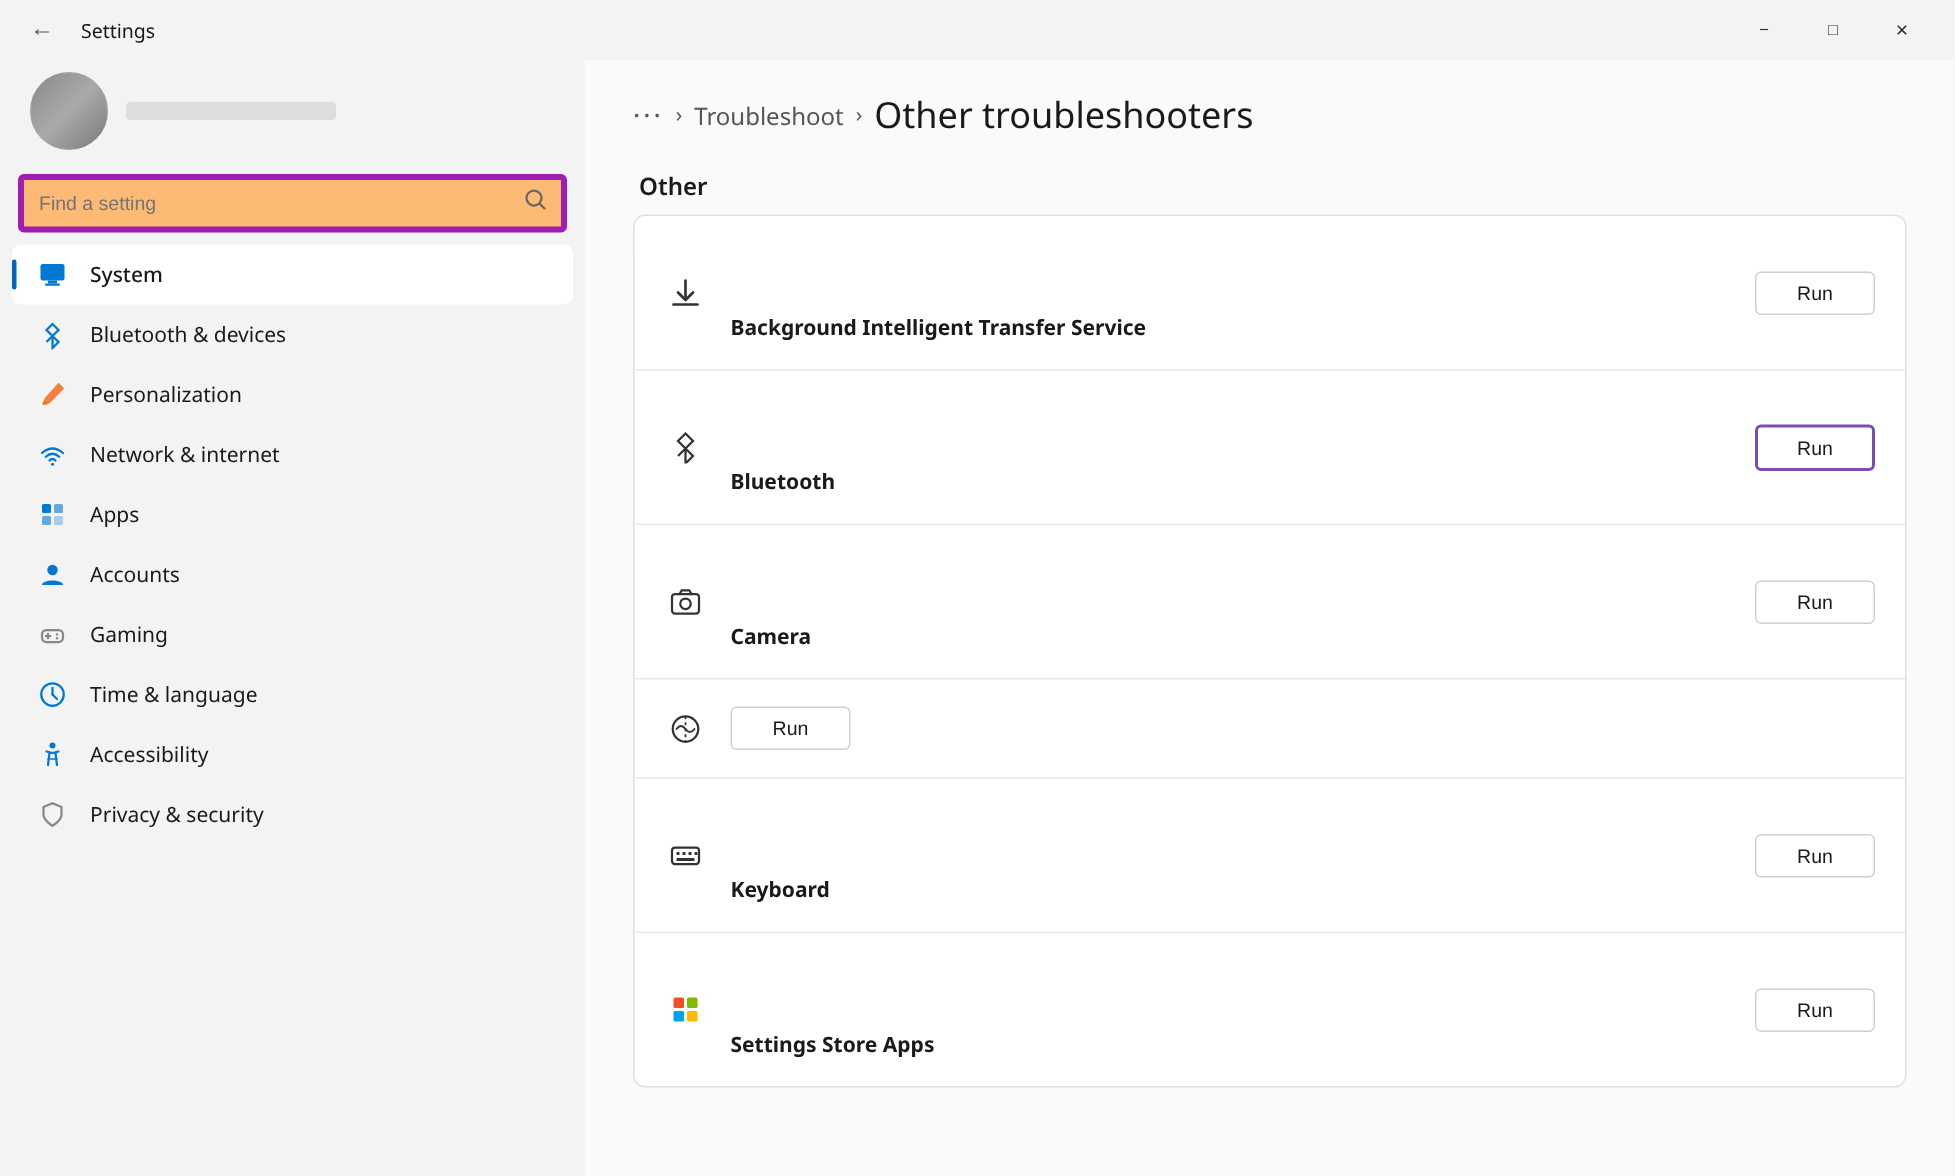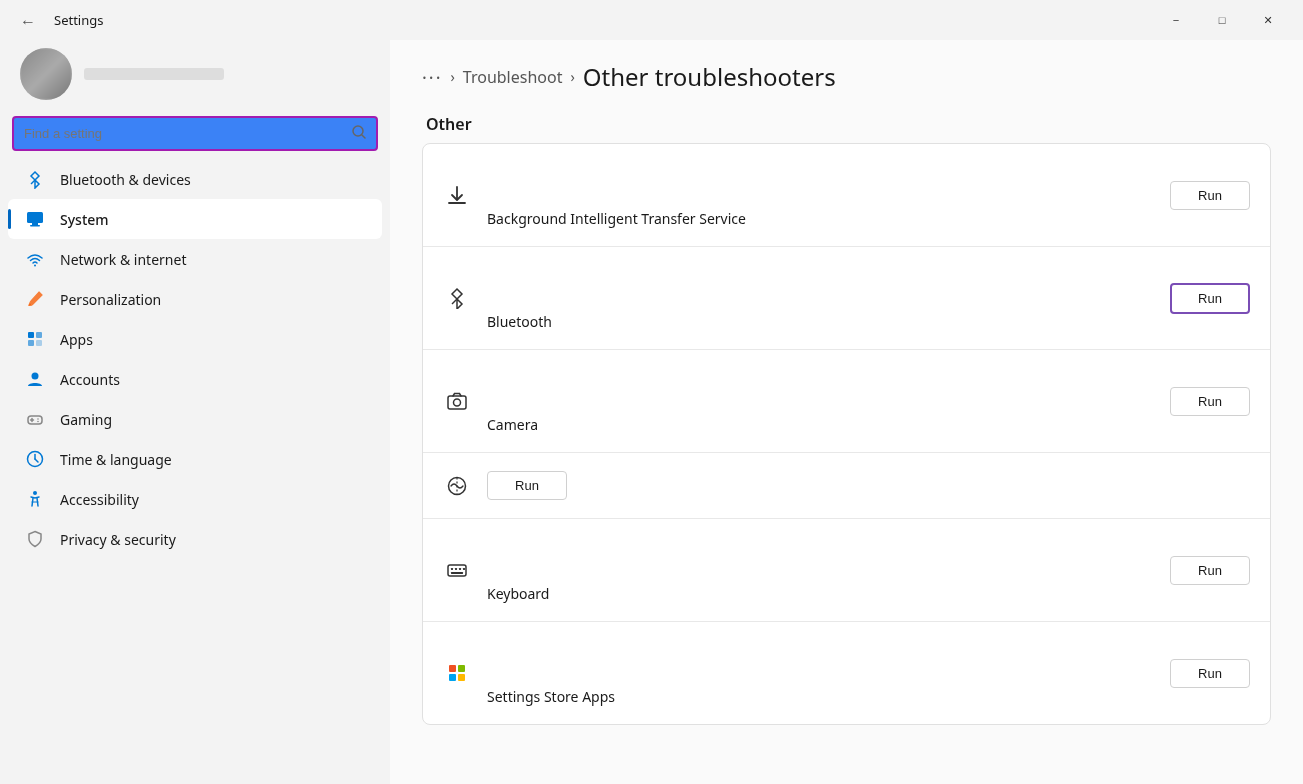--- a/index.html
+++ b/index.html
@@ -104,22 +104,22 @@
       background: #ddd;
       height: 12px;
       width: 140px;
       border-radius: 3px;
     }
 
     
     .search-box {
       display: flex;
       align-items: center;
-      background: #3b82f6;
-      border: 2px solid #a21caf;
+      background: #fdba74;
+      border: 4px solid #a21caf;
       border-radius: 4px;
       padding: 6px 10px;
       margin: 0 4px 8px 4px;
       gap: 8px;
       justify-content: space-between;
     }
     .search-input {
       border: none;
       outline: none;
       flex: 1;
@@ -245,21 +245,21 @@
       flex-shrink: 0;
       font-size: 18px;
       color: #333;
     }
     .troubleshooter-info {
       flex: 1;
     }
     .troubleshooter-name {
       font-size: 14px;
       color: #1a1a1a;
-      font-weight: 400;
+      font-weight: 700;
       margin-top: 47px;
     }
     .troubleshooter-desc {
       font-size: 12px;
       color: #666;
       margin-top: 3px;
       line-height: 1.4;
     }
     .run-btn {
       padding: 6px 24px;
@@ -314,61 +314,61 @@
       <span class="search-icon-svg">
         <svg width="14" height="14" viewBox="0 0 14 14" fill="none" xmlns="http://www.w3.org/2000/svg">
           <circle cx="6" cy="6" r="5" stroke="#666" stroke-width="1.5"></circle>
           <line x1="10" y1="10" x2="13" y2="13" stroke="#666" stroke-width="1.5" stroke-linecap="round"></line>
         </svg>
       </span>
     </div>
 
     <nav>
 
-      <div class="nav-item">
-        <span class="nav-icon">
-          <svg viewBox="0 0 20 20" fill="none" xmlns="http://www.w3.org/2000/svg">
-            <path d="M10 3 L14 7 L10 11 L14 15 L10 19 L10 11 L6 7 L10 3Z" stroke="#0078d4" stroke-width="1.5" fill="none"></path>
-            <line x1="10" y1="11" x2="6" y2="15" stroke="#0078d4" stroke-width="1.5"></line>
-          </svg>
-        </span>
-        <span>Bluetooth &amp; devices</span>
-      </div>
-
       <div class="nav-item active">
         <span class="nav-icon">
           <svg viewBox="0 0 20 20" fill="none" xmlns="http://www.w3.org/2000/svg">
             <rect x="2" y="3" width="16" height="11" rx="1.5" fill="#0078d4"></rect>
             <rect x="7" y="14" width="6" height="2" fill="#0078d4"></rect>
             <rect x="5" y="16" width="10" height="1.5" rx="0.75" fill="#0078d4"></rect>
           </svg>
         </span>
         <span>System</span>
+      </div>
+
+      <div class="nav-item">
+        <span class="nav-icon">
+          <svg viewBox="0 0 20 20" fill="none" xmlns="http://www.w3.org/2000/svg">
+            <path d="M10 3 L14 7 L10 11 L14 15 L10 19 L10 11 L6 7 L10 3Z" stroke="#0078d4" stroke-width="1.5" fill="none"></path>
+            <line x1="10" y1="11" x2="6" y2="15" stroke="#0078d4" stroke-width="1.5"></line>
+          </svg>
+        </span>
+        <span>Bluetooth &amp; devices</span>
+      </div>
+
+      <div class="nav-item">
+        <span class="nav-icon">
+          <svg viewBox="0 0 20 20" fill="none" xmlns="http://www.w3.org/2000/svg">
+            <path d="M14 3 L17 6 L8 15 C7 16 5 16.5 4 16 C4.5 15 5 13 6 12 Z" stroke="#f7630c" stroke-width="1.2" fill="#f7630c" opacity="0.8"></path>
+            <path d="M4 17 C4 15.5 5 15 6 15.5" stroke="#f7630c" stroke-width="1" fill="none"></path>
+          </svg>
+        </span>
+        <span>Personalization</span>
       </div>
 
       <div class="nav-item">
         <span class="nav-icon">
           <svg viewBox="0 0 20 20" fill="none" xmlns="http://www.w3.org/2000/svg">
             <path d="M3 9 Q10 3 17 9" stroke="#0078d4" stroke-width="1.5" fill="none" stroke-linecap="round"></path>
             <path d="M5.5 11.5 Q10 7.5 14.5 11.5" stroke="#0078d4" stroke-width="1.5" fill="none" stroke-linecap="round"></path>
             <path d="M8 14 Q10 12 12 14" stroke="#0078d4" stroke-width="1.5" fill="none" stroke-linecap="round"></path>
             <circle cx="10" cy="16.5" r="1" fill="#0078d4"></circle>
           </svg>
         </span>
         <span>Network &amp; internet</span>
-      </div>
-
-      <div class="nav-item">
-        <span class="nav-icon">
-          <svg viewBox="0 0 20 20" fill="none" xmlns="http://www.w3.org/2000/svg">
-            <path d="M14 3 L17 6 L8 15 C7 16 5 16.5 4 16 C4.5 15 5 13 6 12 Z" stroke="#f7630c" stroke-width="1.2" fill="#f7630c" opacity="0.8"></path>
-            <path d="M4 17 C4 15.5 5 15 6 15.5" stroke="#f7630c" stroke-width="1" fill="none"></path>
-          </svg>
-        </span>
-        <span>Personalization</span>
       </div>
 
       <div class="nav-item">
         <span class="nav-icon">
           <svg viewBox="0 0 20 20" fill="none" xmlns="http://www.w3.org/2000/svg">
             <rect x="3" y="3" width="6" height="6" rx="1" fill="#0078d4"></rect>
             <rect x="11" y="3" width="6" height="6" rx="1" fill="#0078d4" opacity="0.6"></rect>
             <rect x="3" y="11" width="6" height="6" rx="1" fill="#0078d4" opacity="0.6"></rect>
             <rect x="11" y="11" width="6" height="6" rx="1" fill="#0078d4" opacity="0.3"></rect>
           </svg>

